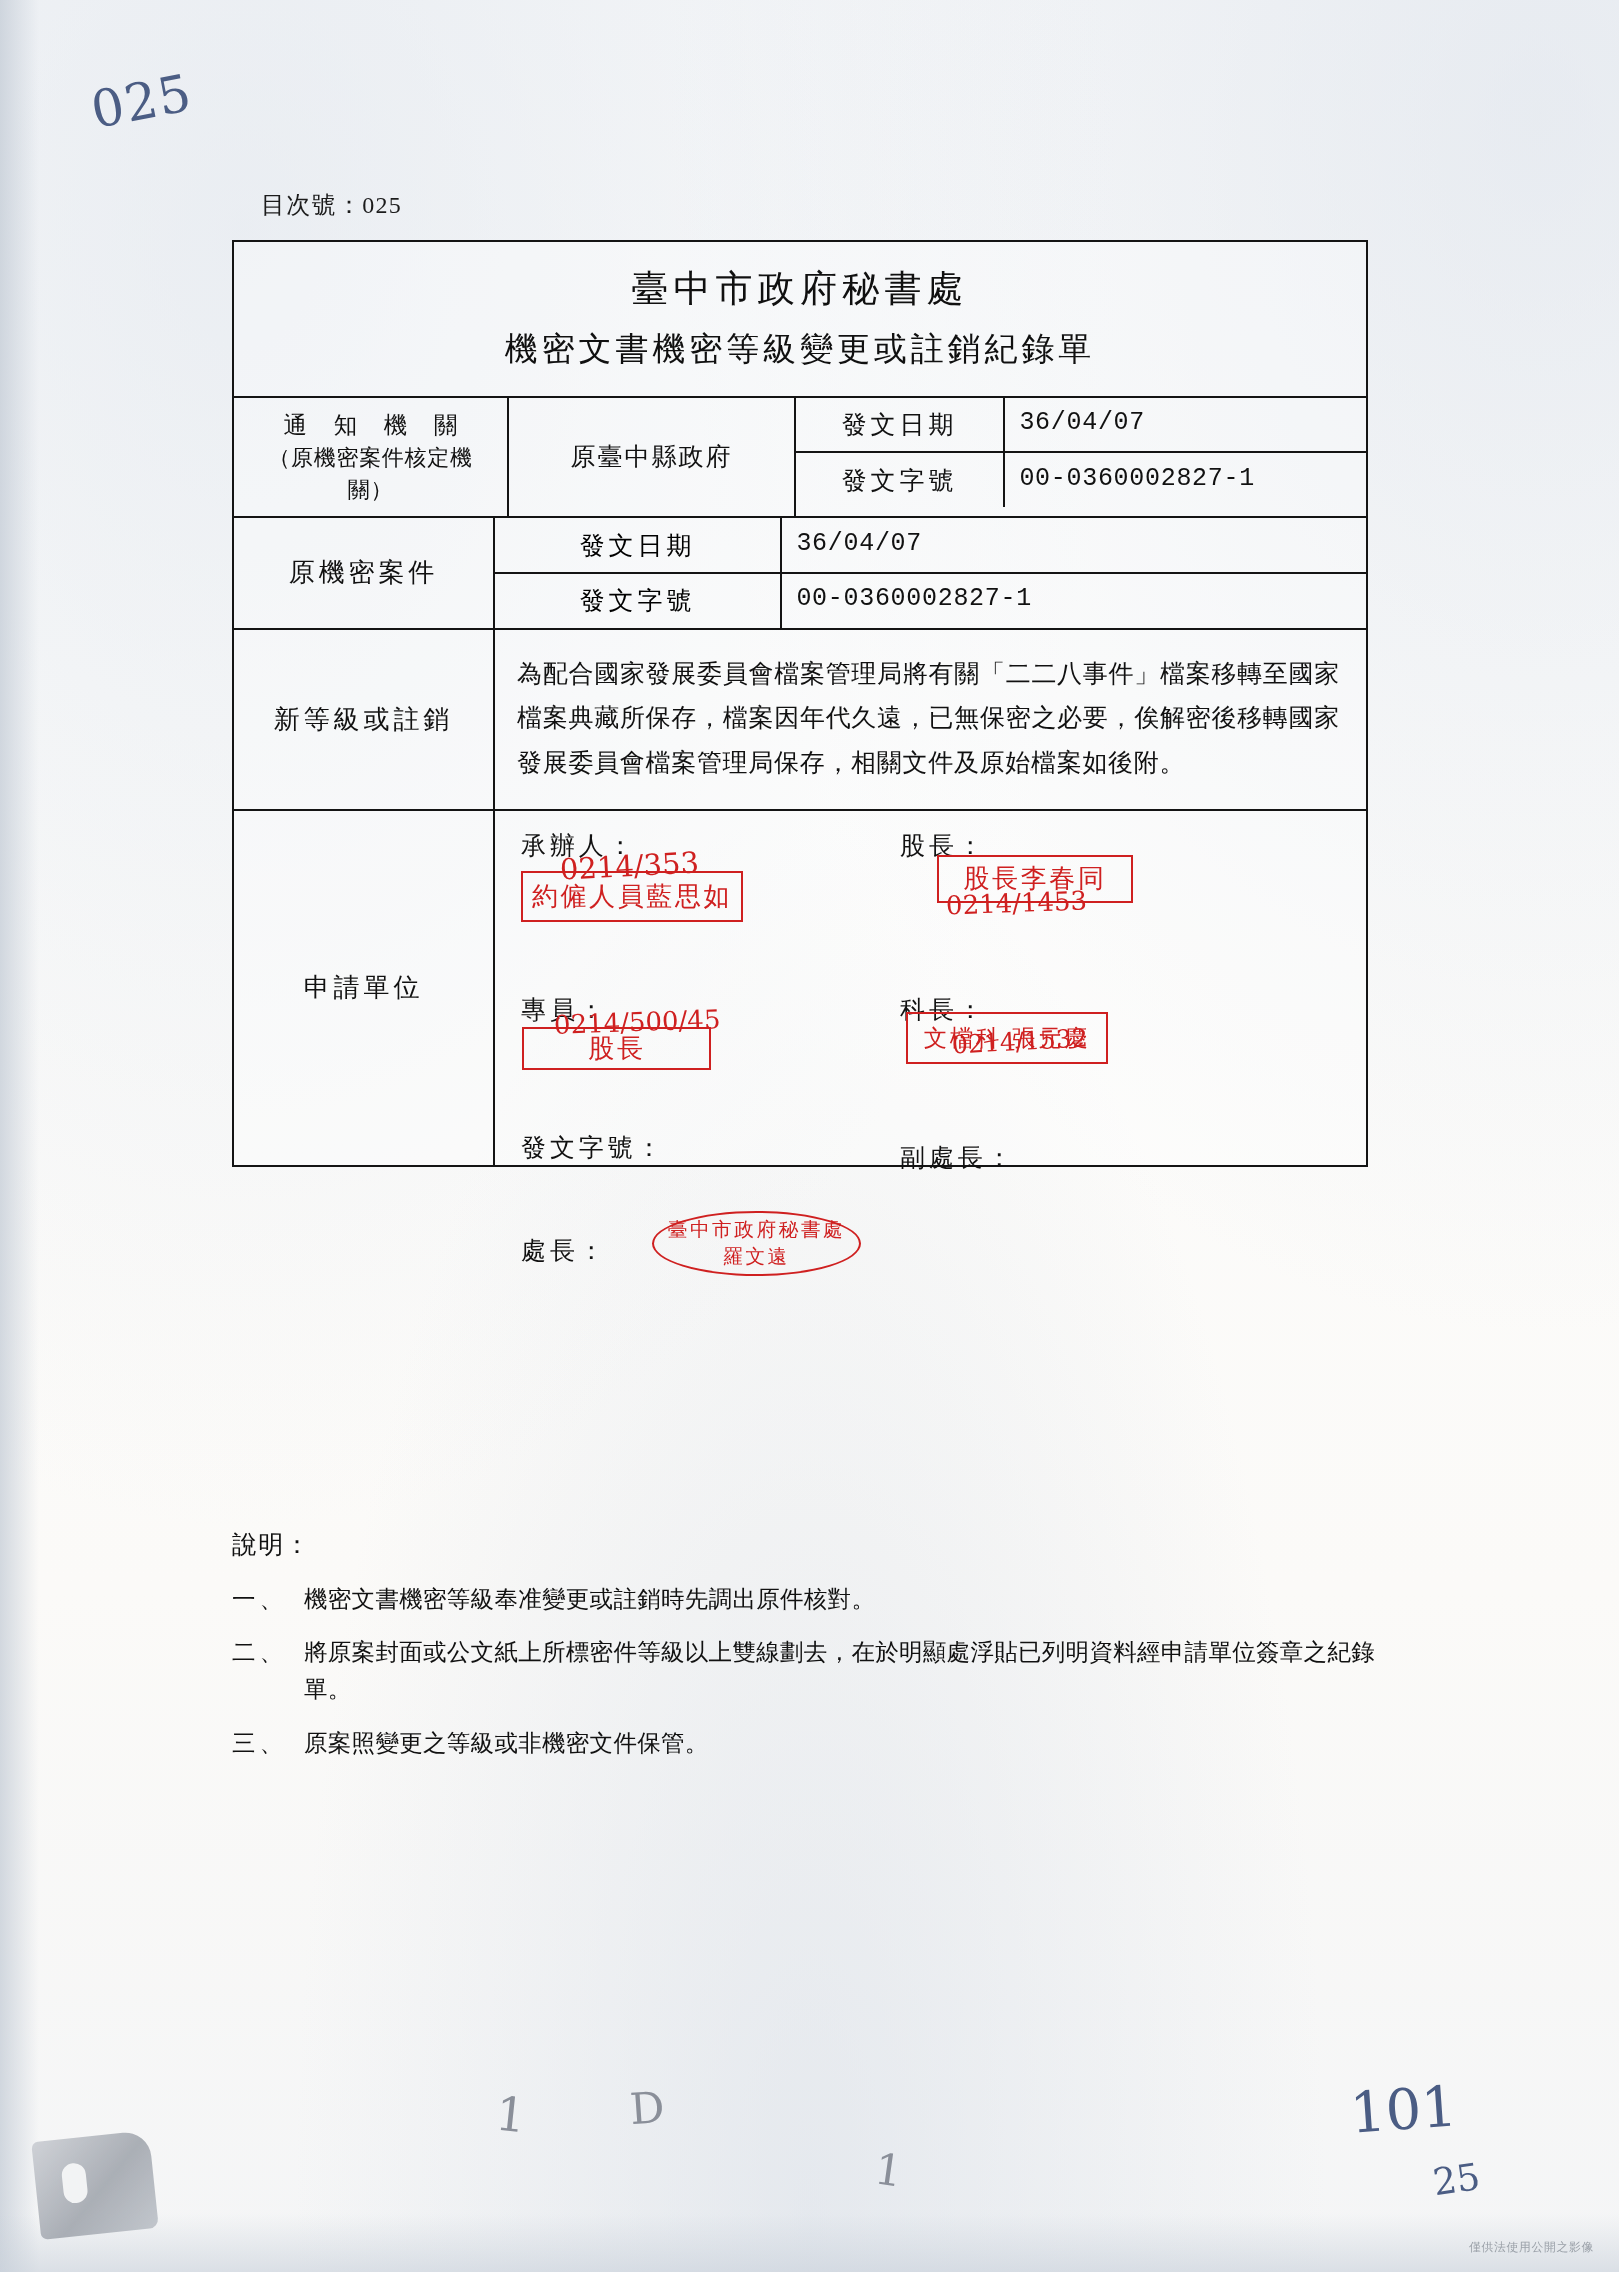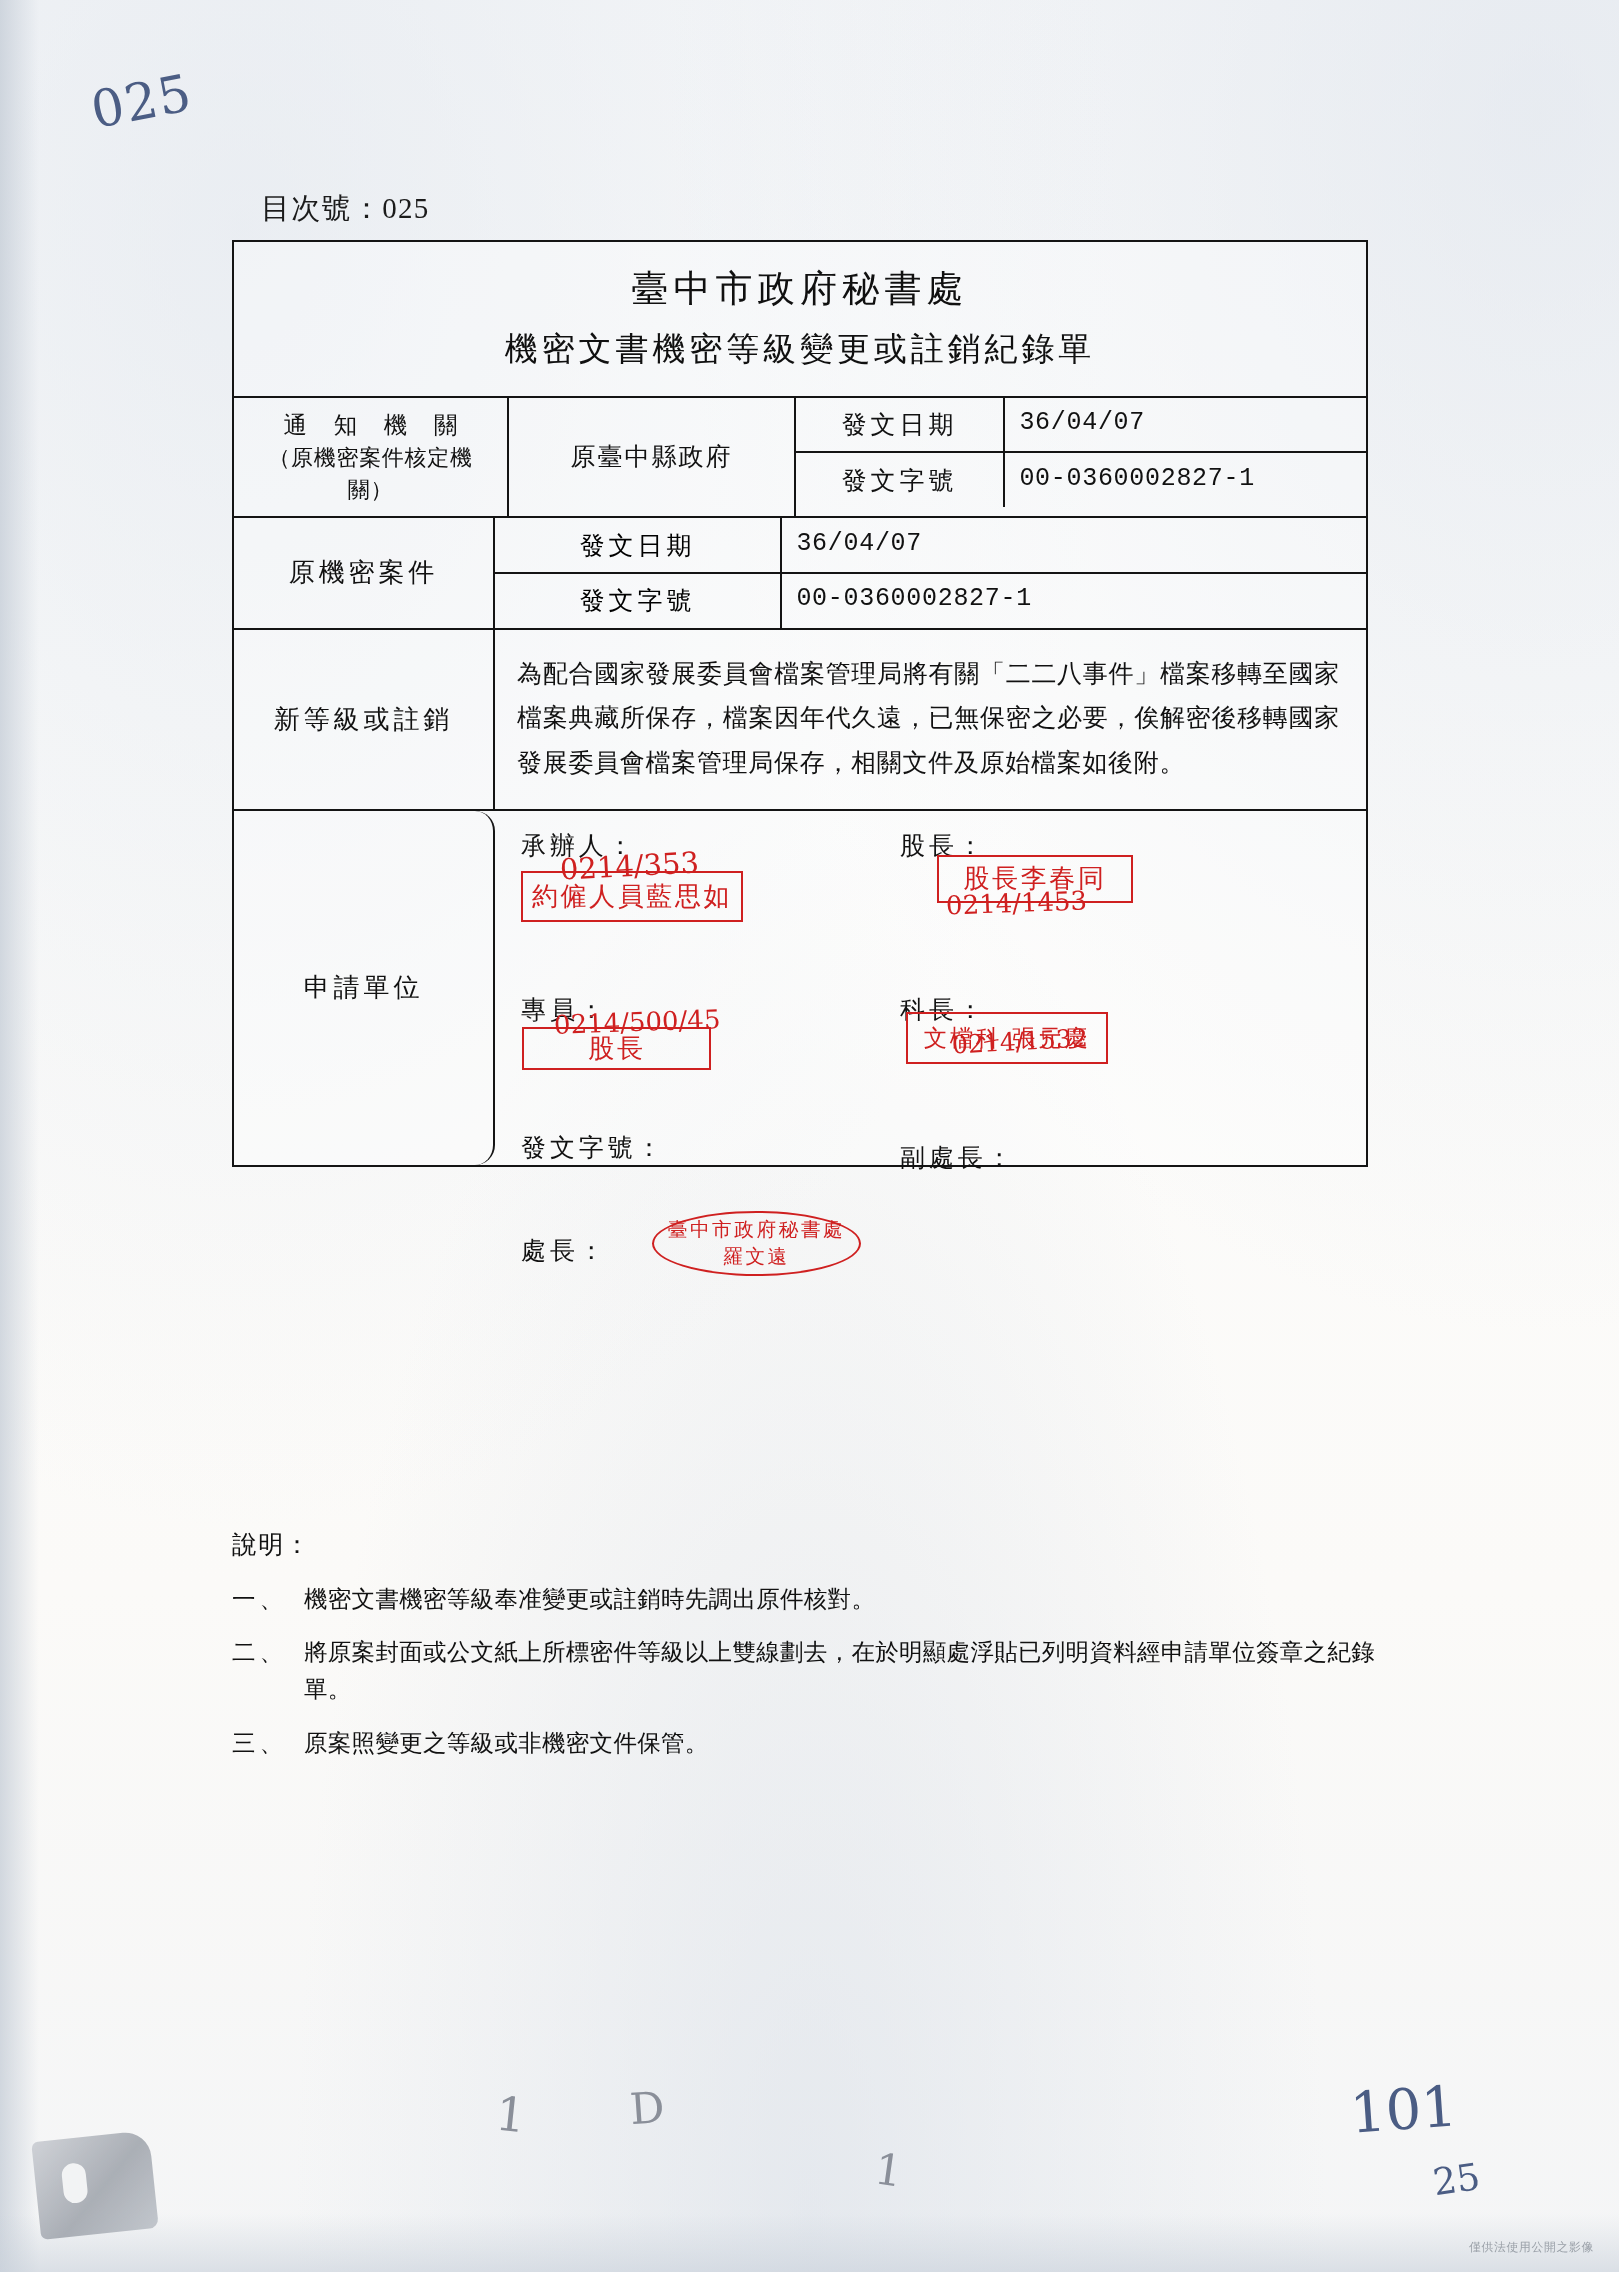--- a/index.html
+++ b/index.html
@@ -50,21 +50,21 @@
     font-size: 51px;
     color: #4b5d84;
     transform: rotate(-11deg);
     letter-spacing: 1.3px;
   }
 
   .catalog-no {
     position: absolute;
     left: 261px;
     top: 189px;
-    font-size: 29px;
+    font-size: 24px;
     letter-spacing: 1.3px;
     color: #1b1b1b;
   }
 
   
   .form {
     position: absolute;
     left: 232px;
     top: 240px;
     width: 1136px;
@@ -196,21 +196,20 @@
   .sig-label {
     width: 261px;
     box-sizing: border-box;
     border-right: 2px solid #141414;
     display: flex;
     align-items: center;
     justify-content: center;
     font-size: 26px;
     letter-spacing: 3.9px;
     color: #111;
-    border-radius: 20px;
   }
   .sig-area {
     flex: 1;
     position: relative;
     height: 354px;
   }
   .sig-slot {
     position: absolute;
     font-size: 25px;
     letter-spacing: 3.9px;

